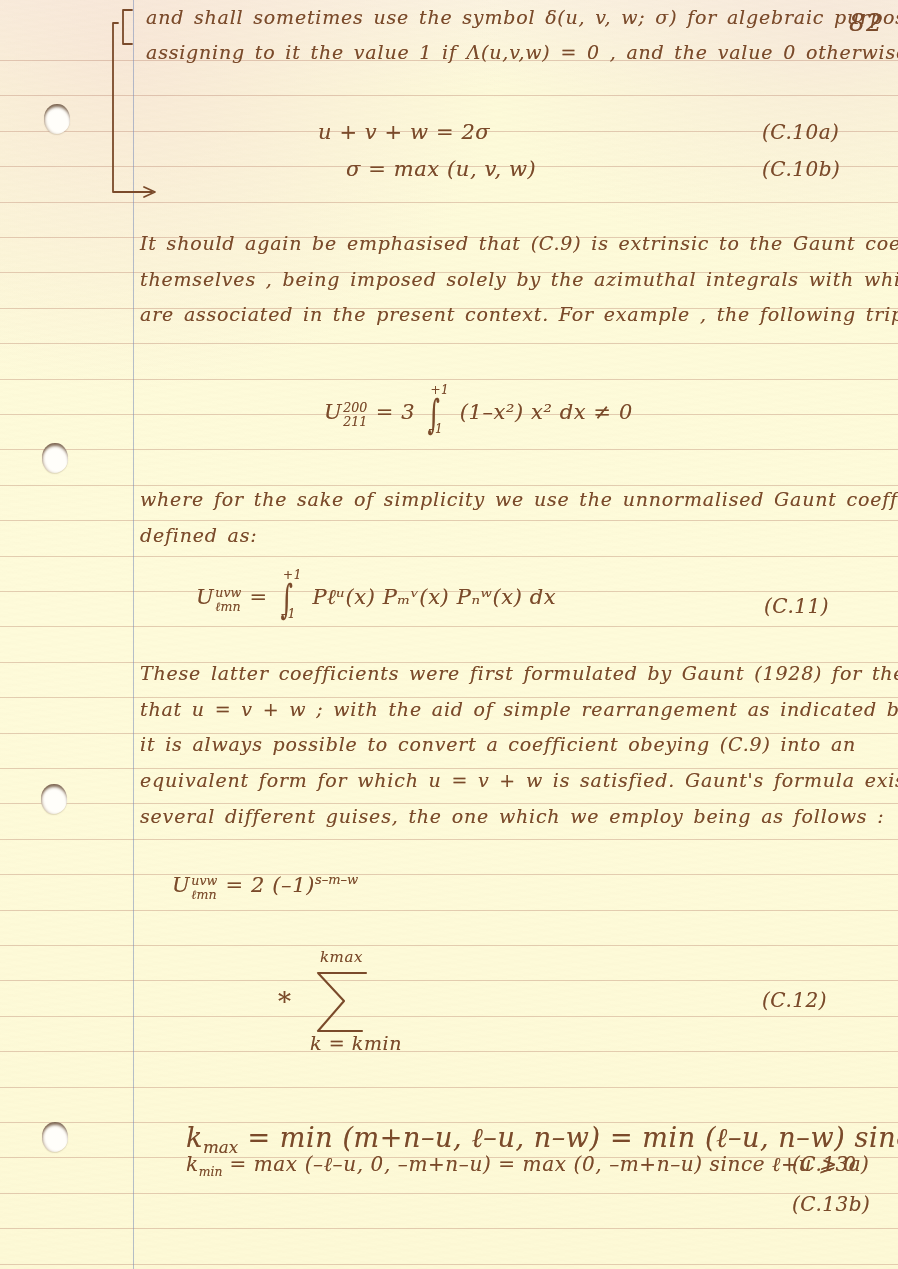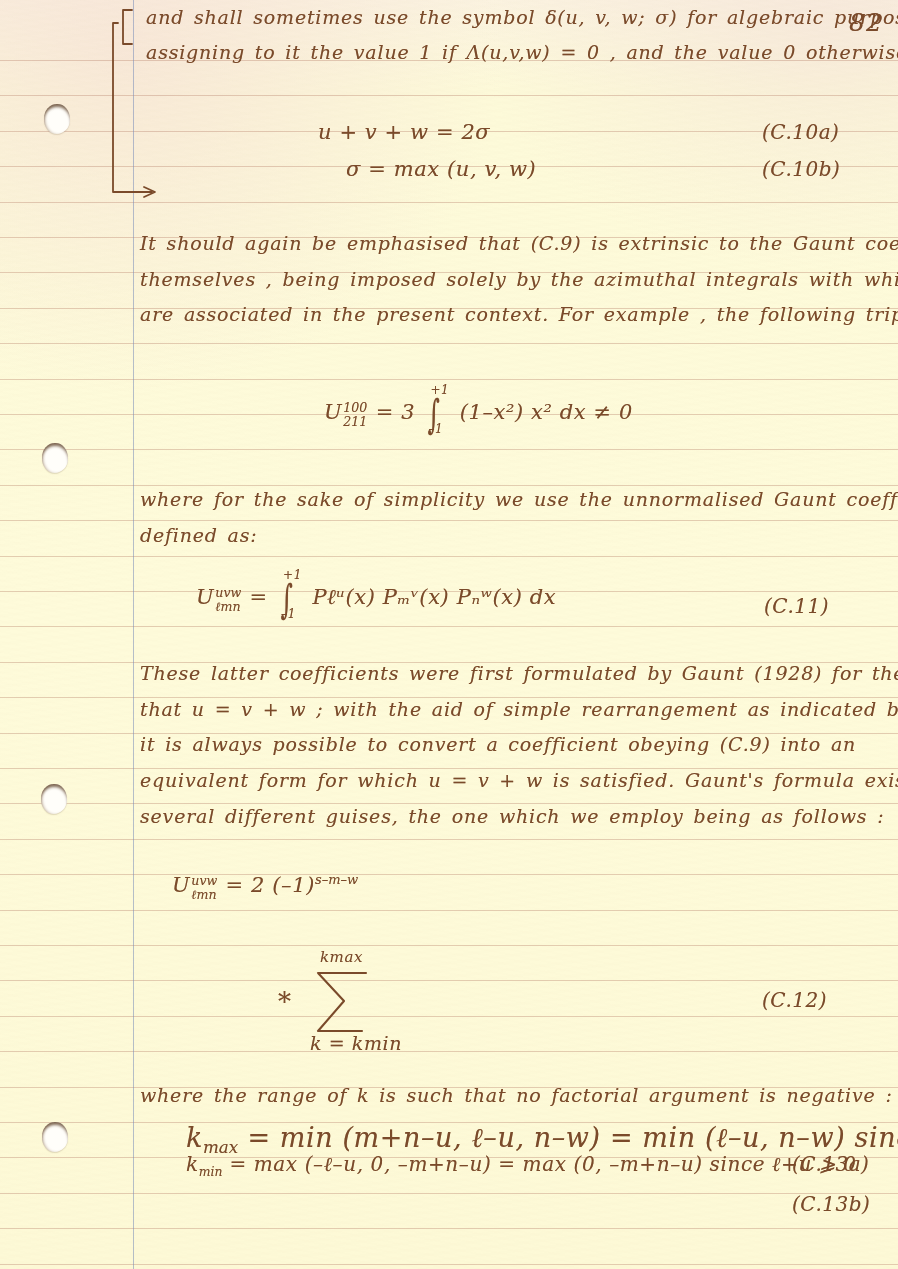--- a/index.html
+++ b/index.html
@@ -254,21 +254,21 @@
   <div class="hw eqtag" style="left:762px; top:120px;">(C.10a)</div>
 
   <div class="hw eq" style="left:318px; top:157px;margin-left:28px;">σ = max (u, v, w)</div>
   <div class="hw eqtag" style="left:762px; top:157px;">(C.10b)</div>
 
   <div class="hw body-line" style="left:140px; top:232px;">It should again be emphasised that (C.9) is extrinsic to the Gaunt coefficients</div>
   <div class="hw body-line" style="left:140px; top:268px;">themselves , being imposed solely by the azimuthal integrals with which they</div>
   <div class="hw body-line" style="left:140px; top:303px;">are associated in the present context. For example , the following triple</div>
 
   <div class="hw eq" style="left:324px; top:400px;">
-    <span>U</span><span class="updown"><span>100</span><span>211</span></span>
+    <span>U</span><span class="updown"><span>200</span><span>211</span></span>
     <span class="noital">=</span>
     <span>3</span>
     <span class="intg">
       <span class="lim-top">+1</span>
       <span class="sym">∫</span>
       <span class="lim-bot">–1</span>
     </span>
     <span>(1–x²) x² dx</span>
     <span>≠ 0</span>
   </div>
@@ -305,21 +305,20 @@
     <span class="sigma-block">
       <span class="slim-top">kmax</span>
       <svg width="58" height="64" viewBox="0 0 58 64">
         <path d="M 4,3 L 52,3 M 4,3 L 30,31 L 4,61 M 4,61 L 48,61" fill="none" stroke="#7a4a2a" stroke-width="2.1" stroke-linecap="round" stroke-linejoin="round"></path>
       </svg>
       <span class="slim-bot">k = kmin</span>
     </span>
   </div>
   <div class="hw eqtag" style="left:762px; top:988px;">(C.12)</div>
 
-  <div class="hw body-line" style="left:140px; top:1084px;">where the range of k is such that no factorial argument is negative :</div>
 
   <div class="hw eq" style="left:186px; top:1152px; font-size:20px;">
     <span>k</span><sub class="hw-sub">min</sub>
     <span>= max (–ℓ–u, 0, –m+n–u) = max (0, –m+n–u)  since ℓ+u ⩾ 0</span>
   </div>
   <div class="hw eqtag" style="left:792px; top:1152px;">(C.13a)</div>
 
   <div class="hw eq" style="left:186px; top:1122px; font-size:27px;">
     <span>k</span><sub class="hw-sub">max</sub>
     <span>= min (m+n–u, ℓ–u, n–w) = min (ℓ–u, n–w) since ℓ ⩽ m+n</span>

